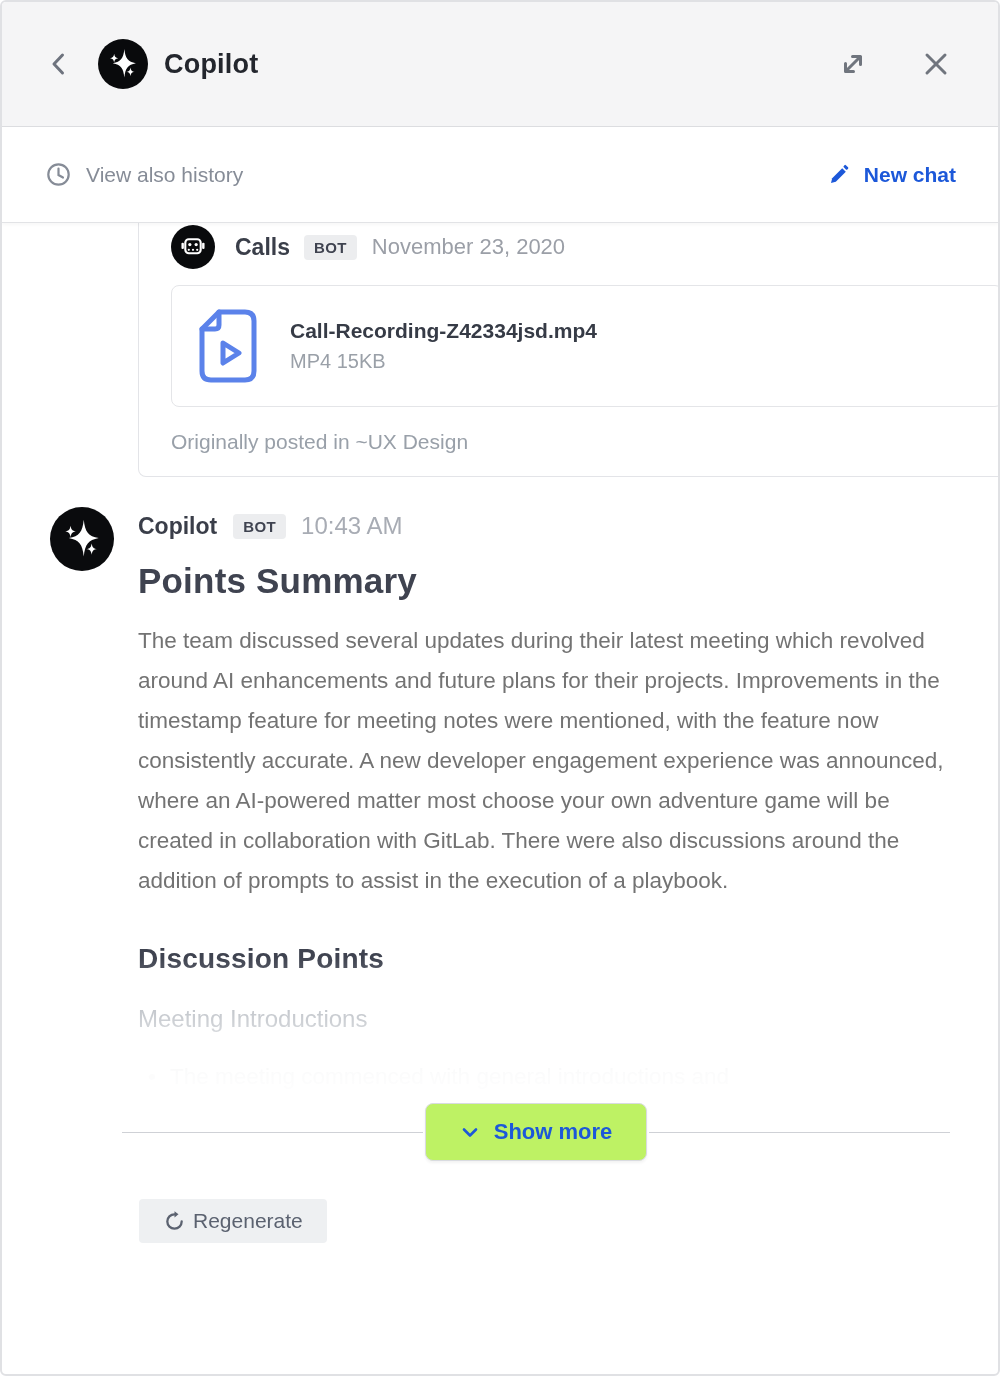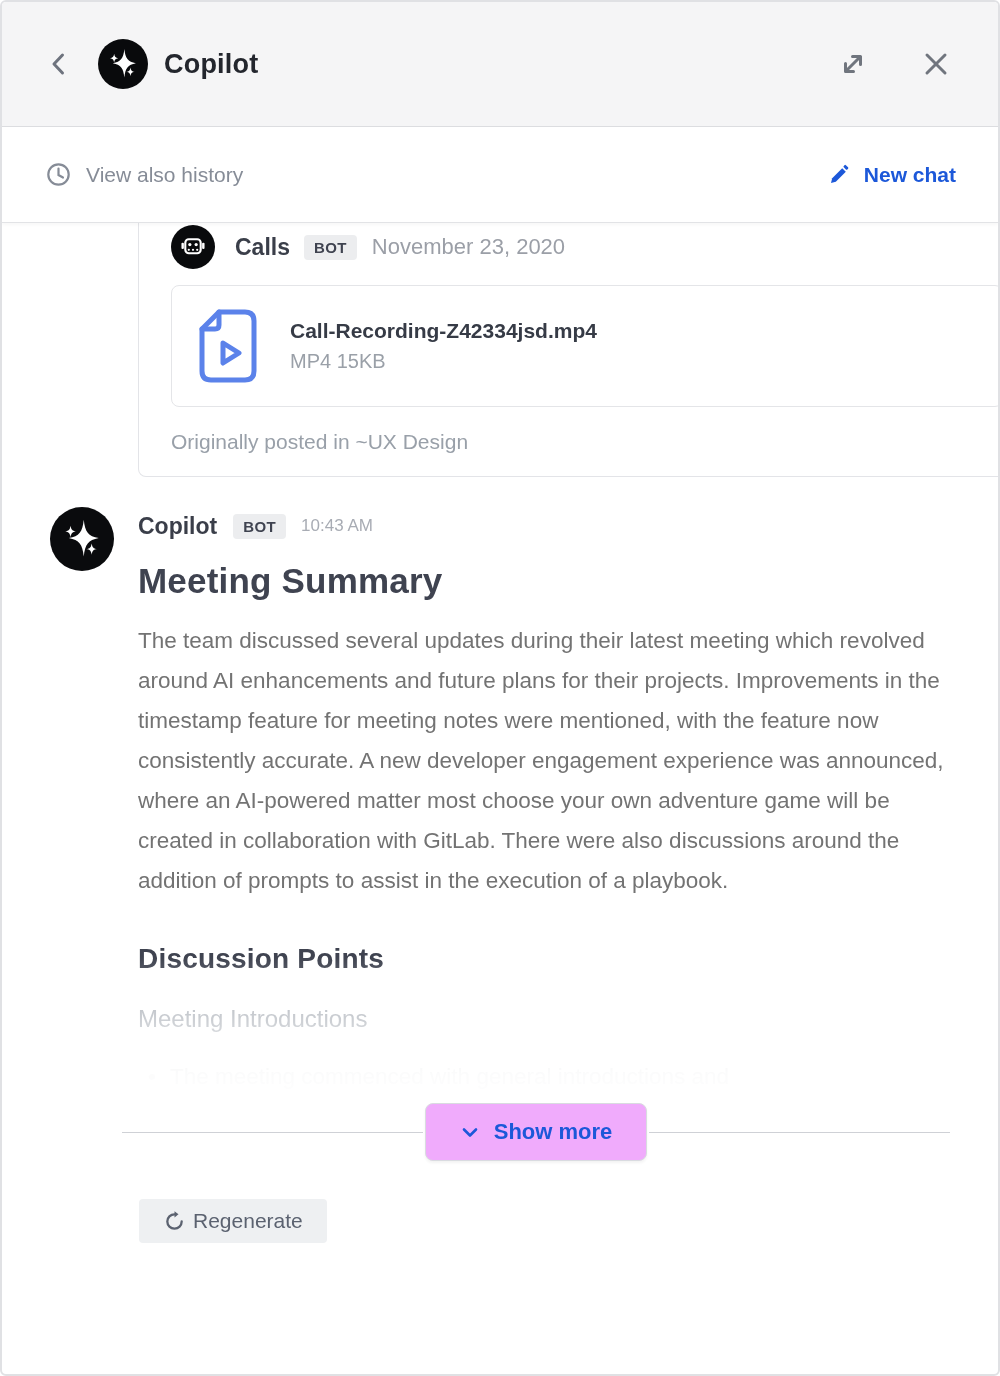--- a/index.html
+++ b/index.html
@@ -95,21 +95,21 @@
   
   .message { display: flex; padding: 30px 48px 0 48px; position: relative; }
   .msg-avatar {
     width: 64px; height: 64px; border-radius: 50%; background: #0a0b0d;
     flex: 0 0 auto;
     display: flex; align-items: center; justify-content: center;
   }
   .msg-body { margin-left: 24px; width: 812px; }
   .msg-header { display: flex; align-items: center; height: 34px; margin-top: 2px; }
   .msg-author { font-size: 23px; font-weight: 700; color: #3a3e49; }
-  .msg-time { margin-left: 15px; font-size: 17px; color: #a8acb4; }
+  .msg-time { margin-left: 15px; font-size: 24px; color: #a8acb4; }
 
   .msg-title { margin-top: 16px; font-size: 35px; line-height: 44px; font-weight: 700; color: #3f4350; letter-spacing: 0.2px; }
   .msg-text { margin-top: 18px; font-size: 22.5px; line-height: 40px; color: #737373; }
   .section-heading { margin-top: 42px; font-size: 28px; font-weight: 700; color: #3f4350; letter-spacing: 0.2px; }
   .subsection-heading { margin-top: 30px; font-size: 24px; font-weight: 400; color: #9aa0a9; }
   .bullet-list { margin-top: 26px; list-style: none; }
   .bullet-list li { position: relative; padding-left: 32px; font-size: 22.5px; line-height: 36px; color: #cfd2d6; }
   .bullet-list li::before { content: "\2022"; position: absolute; left: 10px; color: #d6d8db; }
 
   .fade-overlay {
@@ -121,21 +121,21 @@
   
   .showmore-row {
     display: flex; align-items: center;
     padding: 0 48px; margin-top: 8px; position: relative; z-index: 1;
   }
   .divider { flex: 1; height: 1px; background: #cfd1d6; }
   .divider.left { margin-left: 72px; }
   .showmore-btn {
     margin: 0 2px;
     display: flex; align-items: center; gap: 14px;
-    background: #f0abfc; border: 1px solid #d9dbe0; border-radius: 8px;
+    background: #bef264; border: 1px solid #d9dbe0; border-radius: 8px;
     box-shadow: 0 2px 3px rgba(0,0,0,0.05);
     padding: 15px 34px; cursor: pointer;
     font-family: inherit; font-size: 22px; font-weight: 600;
     color: var(--accent_blue, #1c58d9);
   }
 
   
   .regenerate-row { margin-top: 38px; padding-left: 137px; }
   .regenerate-btn {
     display: inline-flex; align-items: center; gap: 7px;
@@ -259,21 +259,21 @@
       </svg>
     </span>
   </div>
   <div class="msg-body">
     <div class="msg-header">
       <span class="msg-author">Copilot</span>
       <span class="bot-badge" style="margin-left:16px;">BOT</span>
       <span class="msg-time">10:43 AM</span>
     </div>
 
-    <h1 class="msg-title">Meeting Summary</h1>
+    <h1 class="msg-title">Points Summary</h1>
 
     <p class="msg-text">The team discussed several updates during their latest meeting which revolved around AI enhancements and future plans for their projects. Improvements in the timestamp feature for meeting notes were mentioned, with the feature now consistently accurate. A new developer engagement experience was announced, where an AI-powered matter most choose your own adventure game will be created in collaboration with GitLab. There were also discussions around the addition of prompts to assist in the execution of a playbook.</p>
 
     <h2 class="section-heading">Discussion Points</h2>
 
     <h3 class="subsection-heading">Meeting Introductions</h3>
 
     <ul class="bullet-list">
       <li>The meeting commenced with general introductions and</li>
     </ul>

